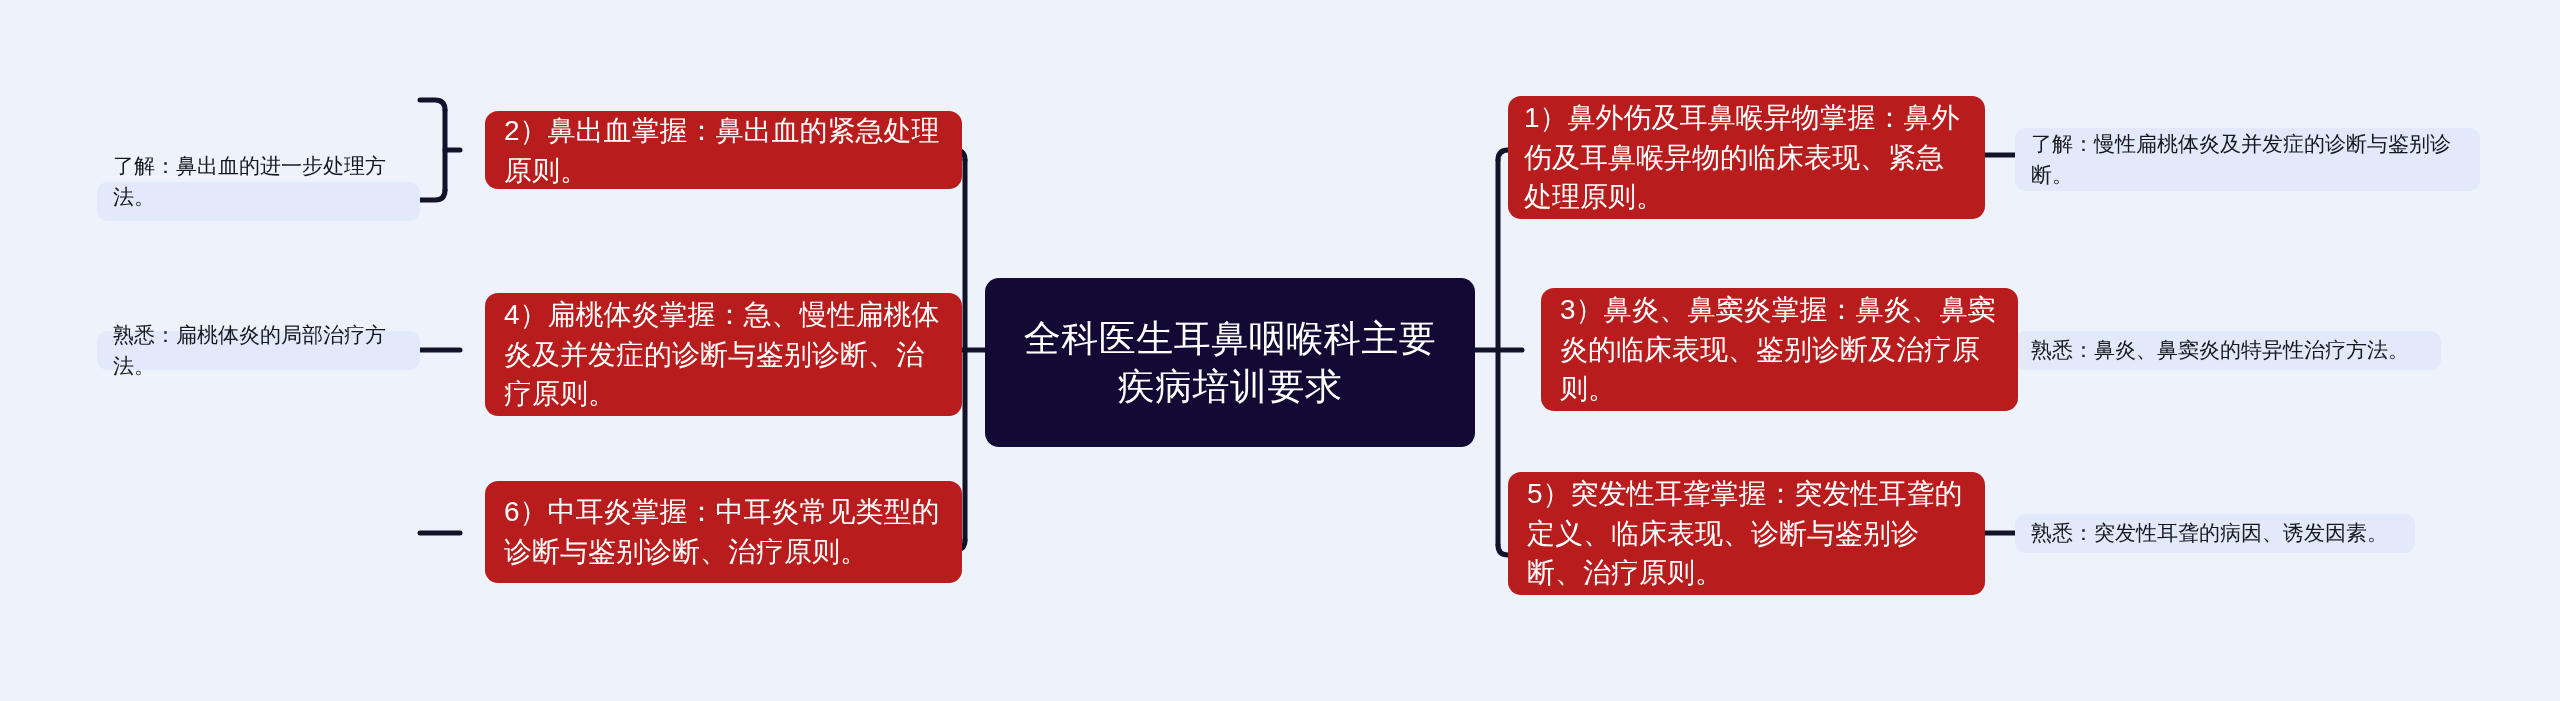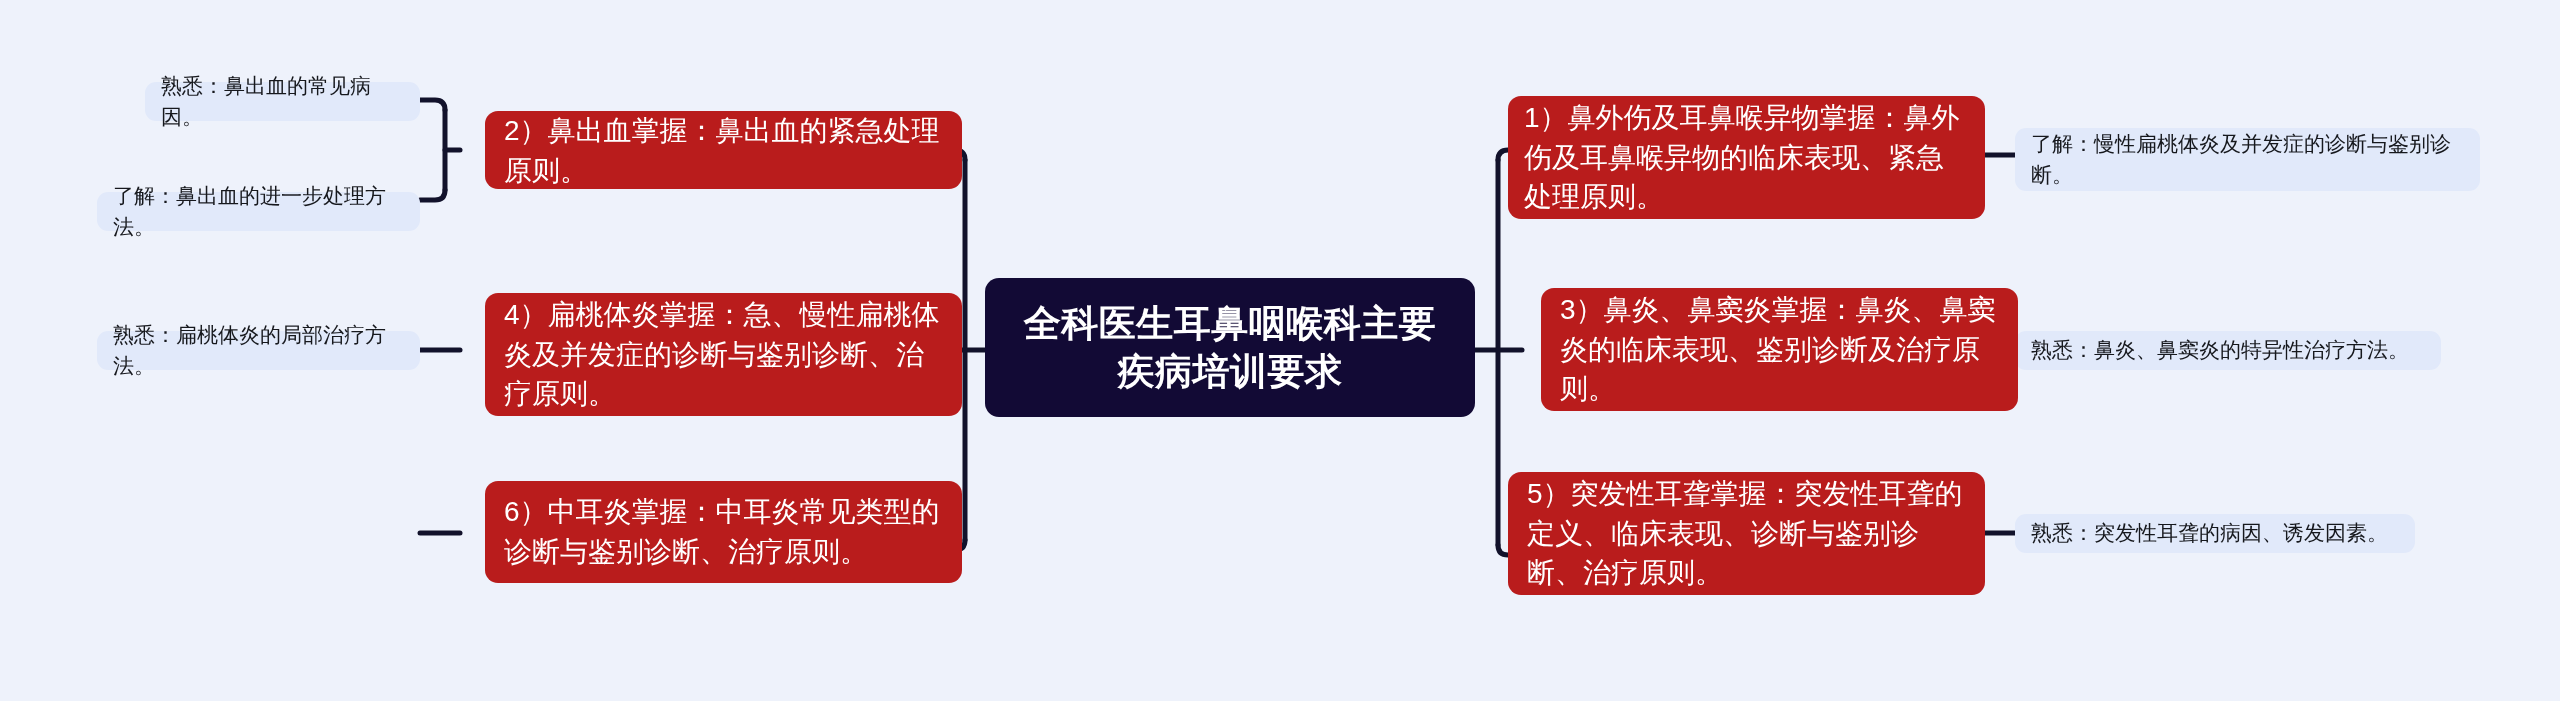--- a/index.html
+++ b/index.html
@@ -109,44 +109,41 @@
       <path d="M 1498 350 L 1522 350"></path>
 
       <path d="M 1985 155 L 2015 155"></path>
 
       <path d="M 1985 350 L 2015 350"></path>
 
       <path d="M 1985 533 L 2015 533"></path>
     </g>
   </svg>
 
-  <div class="node root-node" style="left:985px; top:278px; width:490px; height:139px;font-weight:bold;">
+  <div class="node root-node" style="left:985px; top:278px; width:490px; height:169px;">
     <span class="node-text">全科医生耳鼻咽喉科主要疾病培训要求</span>
   </div>
 
   <div class="node branch-node" style="left:485px; top:111px; width:477px; height:0; min-height:0; top:111px;">
   </div>
 
   <div class="node branch-node" style="left:485px; top:113px; width:477px; height:76px;">
     <span class="node-text">2）鼻出血掌握：鼻出血的紧急处理原则。</span>
   </div>
 
   <div class="node branch-node" style="left:485px; top:293px; width:477px; height:123px;">
     <span class="node-text">4）扁桃体炎掌握：急、慢性扁桃体炎及并发症的诊断与鉴别诊断、治疗原则。</span>
   </div>
 
   <div class="node branch-node" style="left:485px; top:481px; width:477px; height:102px;">
     <span class="node-text">6）中耳炎掌握：中耳炎常见类型的诊断与鉴别诊断、治疗原则。</span>
   </div>
 
-  <div class="node leaf-node" style="left:145px; top:82px; width:275px; height:39px;">
-    <span class="node-text">熟悉：鼻出血的常见病因。</span>
-  </div>
 
-  <div class="node leaf-node" style="left:97px; top:192px; width:323px; height:39px;">
+  <div class="node leaf-node" style="left:97px; top:182px; width:323px; height:39px;align-items:flex-end;">
     <span class="node-text">了解：鼻出血的进一步处理方法。</span>
   </div>
 
   <div class="node leaf-node" style="left:97px; top:331px; width:323px; height:39px;">
     <span class="node-text">熟悉：扁桃体炎的局部治疗方法。</span>
   </div>
 
 
   <div class="node branch-node" style="left:1508px; top:96px; width:477px; height:123px;padding-left:16px;">
     <span class="node-text">1）鼻外伤及耳鼻喉异物掌握：鼻外伤及耳鼻喉异物的临床表现、紧急处理原则。</span>

